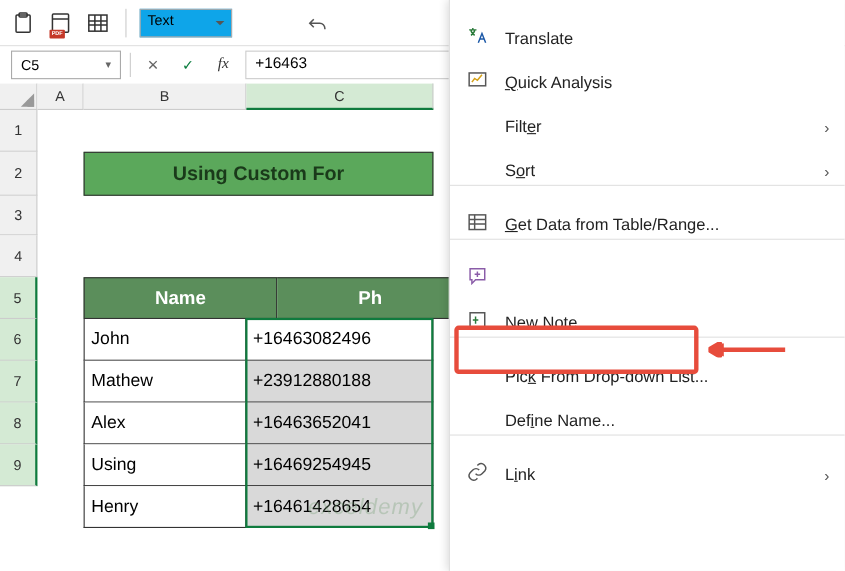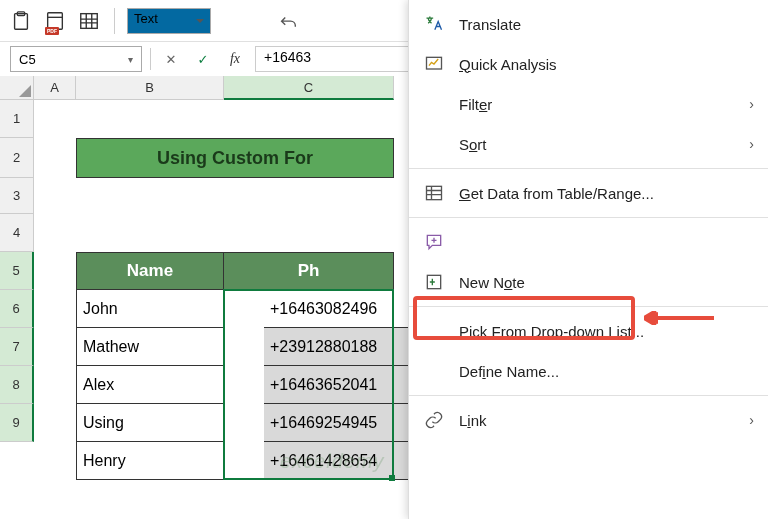--- a/index.html
+++ b/index.html
@@ -2,26 +2,26 @@
 <html><head>
 <meta charset="utf-8">
 <style>
 * { box-sizing: border-box; margin: 0; padding: 0; font-family: 'Segoe UI', Arial, sans-serif; }
 body { background: #fff; width: 768px; height: 519px; overflow: hidden; position: relative; }
 
 .toolbar { height: 42px; display: flex; align-items: center; padding: 0 8px; gap: 8px; border-bottom: 1px solid #e0e0e0; }
 .tb-icon { width: 26px; height: 26px; display: flex; align-items: center; justify-content: center; color: #333; }
 .tb-icon svg { width: 22px; height: 22px; }
 .divider { width: 1px; height: 26px; background: #ccc; margin: 0 4px; }
-.format-dropdown { height: 26px; border: 1px solid #aaa; padding: 2px 22px 2px 6px; font-size: 13px; position: relative; min-width: 84px; background: #0369a1; }
+.format-dropdown { height: 26px; border: 1px solid #aaa; padding: 2px 22px 2px 6px; font-size: 13px; position: relative; min-width: 84px; background: #0ea5e9; }
 .format-dropdown::after { content: ''; position: absolute; right: 6px; top: 10px; border: 4px solid transparent; border-top-color: #555; }
 .pdf-badge { position: absolute; bottom: -1px; left: 3px; background: #c53929; color: #fff; font-size: 5px; font-weight: bold; padding: 1px 2px; border-radius: 1px; }
 
 .formula-bar { height: 34px; display: flex; align-items: center; padding: 6px 10px; gap: 8px; }
-.name-box { width: 132px; height: 26px; border: 1px solid #aaa; padding: 2px 8px; font-size: 13px; display: flex; align-items: center; justify-content: space-between; }
+.name-box { width: 100px; height: 26px; border: 1px solid #aaa; padding: 2px 8px; font-size: 13px; display: flex; align-items: center; justify-content: space-between; }
 .name-box-arrow { color: #666; font-size: 10px; }
 .fb-btn { width: 24px; height: 24px; display: flex; align-items: center; justify-content: center; color: #666; font-size: 13px; }
 .fb-btn.check { color: #0a7d3e; }
 .fb-btn.fx { font-style: italic; font-family: Georgia, serif; font-size: 14px; color: #333; }
 .fb-sep { width: 1px; height: 22px; background: #ccc; }
 .formula-input { flex: 1; height: 26px; border: 1px solid #ccc; padding: 2px 8px; font-size: 14px; }
 
 .sheet-area { position: relative; }
 .corner { position: absolute; left: 0; top: 0; width: 34px; height: 24px; background: #f0f0f0; border-right: 1px solid #ccc; border-bottom: 1px solid #ccc; }
 .corner::after { content: ''; position: absolute; right: 2px; bottom: 2px; border: 6px solid transparent; border-right-color: #999; border-bottom-color: #999; }
@@ -32,34 +32,34 @@
 .col-h.c { width: 170px; }
 .col-h.sel { background: #d4ead4; border-bottom: 2px solid #0f7b3e; }
 .row-headers { position: absolute; left: 0; top: 24px; width: 34px; }
 .row-h { width: 34px; background: #f0f0f0; border-right: 1px solid #ccc; border-bottom: 1px solid #ccc; display: flex; align-items: center; justify-content: center; font-size: 13px; color: #333; }
 .row-h.sel { background: #d4ead4; border-right: 2px solid #0f7b3e; }
 .cells { position: absolute; left: 34px; top: 24px; }
 
 .title-banner { position: absolute; left: 42px; top: 38px; width: 318px; height: 40px; background: #5ba85b; display: flex; align-items: center; justify-content: center; color: #1a3a1a; font-weight: bold; font-size: 18px; border: 1px solid #333; }
 .header-row { position: absolute; left: 42px; top: 152px; display: flex; height: 38px; }
 .header-cell { background: #5b8e5b; color: #fff; font-weight: bold; font-size: 17px; display: flex; align-items: center; justify-content: center; border: 1px solid #333; }
-.header-cell.name { width: 148px; text-align: right; }
+.header-cell.name { width: 176px; text-align: right; }
 .header-cell.phone { width: 170px; border-left: none; }
 
 .data-rows { position: absolute; left: 42px; top: 190px; border-radius: 17px; }
 .data-row { display: flex; height: 38px; }
 .data-cell { border: 1px solid #333; border-top: none; display: flex; align-items: center; padding: 0 6px; font-size: 16px; background: #fff; }
 .data-cell.name { width: 148px; }
 .data-cell.phone { width: 170px; border-left: none; }
-.data-cell.phone.sel { background: #d9d9d9; margin-left: 40px; }
+.data-cell.phone.sel { background: #d9d9d9; }
 .selection-border { position: absolute; left: 189px; top: 189px; width: 171px; height: 191px; border: 2px solid #0f7b3e; pointer-events: none; }
 .selection-handle { position: absolute; right: -3px; bottom: -3px; width: 6px; height: 6px; background: #0f7b3e; }
 
 .context-menu { position: absolute; left: 408px; top: 0; width: 360px; height: 519px; background: #fff; box-shadow: -2px 0 8px rgba(0,0,0,0.15); border-left: 1px solid #ddd; padding: 4px 0; }
-.menu-item { height: 40px; display: flex; align-items: center; padding: 0 14px; gap: 14px; font-size: 15px; color: #222; cursor: default; position: relative; }
+.menu-item { height: 40px; display: flex; align-items: flex-end; padding: 0 14px; gap: 14px; font-size: 15px; color: #222; cursor: default; position: relative; }
 .menu-icon { width: 22px; height: 22px; display: flex; align-items: center; justify-content: center; flex-shrink: 0; }
 .menu-icon svg { width: 20px; height: 20px; }
 .menu-text { flex: 1; }
 .menu-text u { text-decoration: underline; }
 .menu-arrow { color: #555; font-size: 14px; }
 .menu-sep { height: 1px; background: #e0e0e0; margin: 4px 0; }
 
 .format-highlight { position: absolute; left: 413px; top: 296px; width: 222px; height: 44px; border: 4px solid #e74c3c; border-radius: 4px; pointer-events: none; }
 .arrow-indicator { position: absolute; left: 644px; top: 311px; width: 70px; height: 14px; pointer-events: none; }
 .arrow-indicator svg { width: 100%; height: 100%; }

